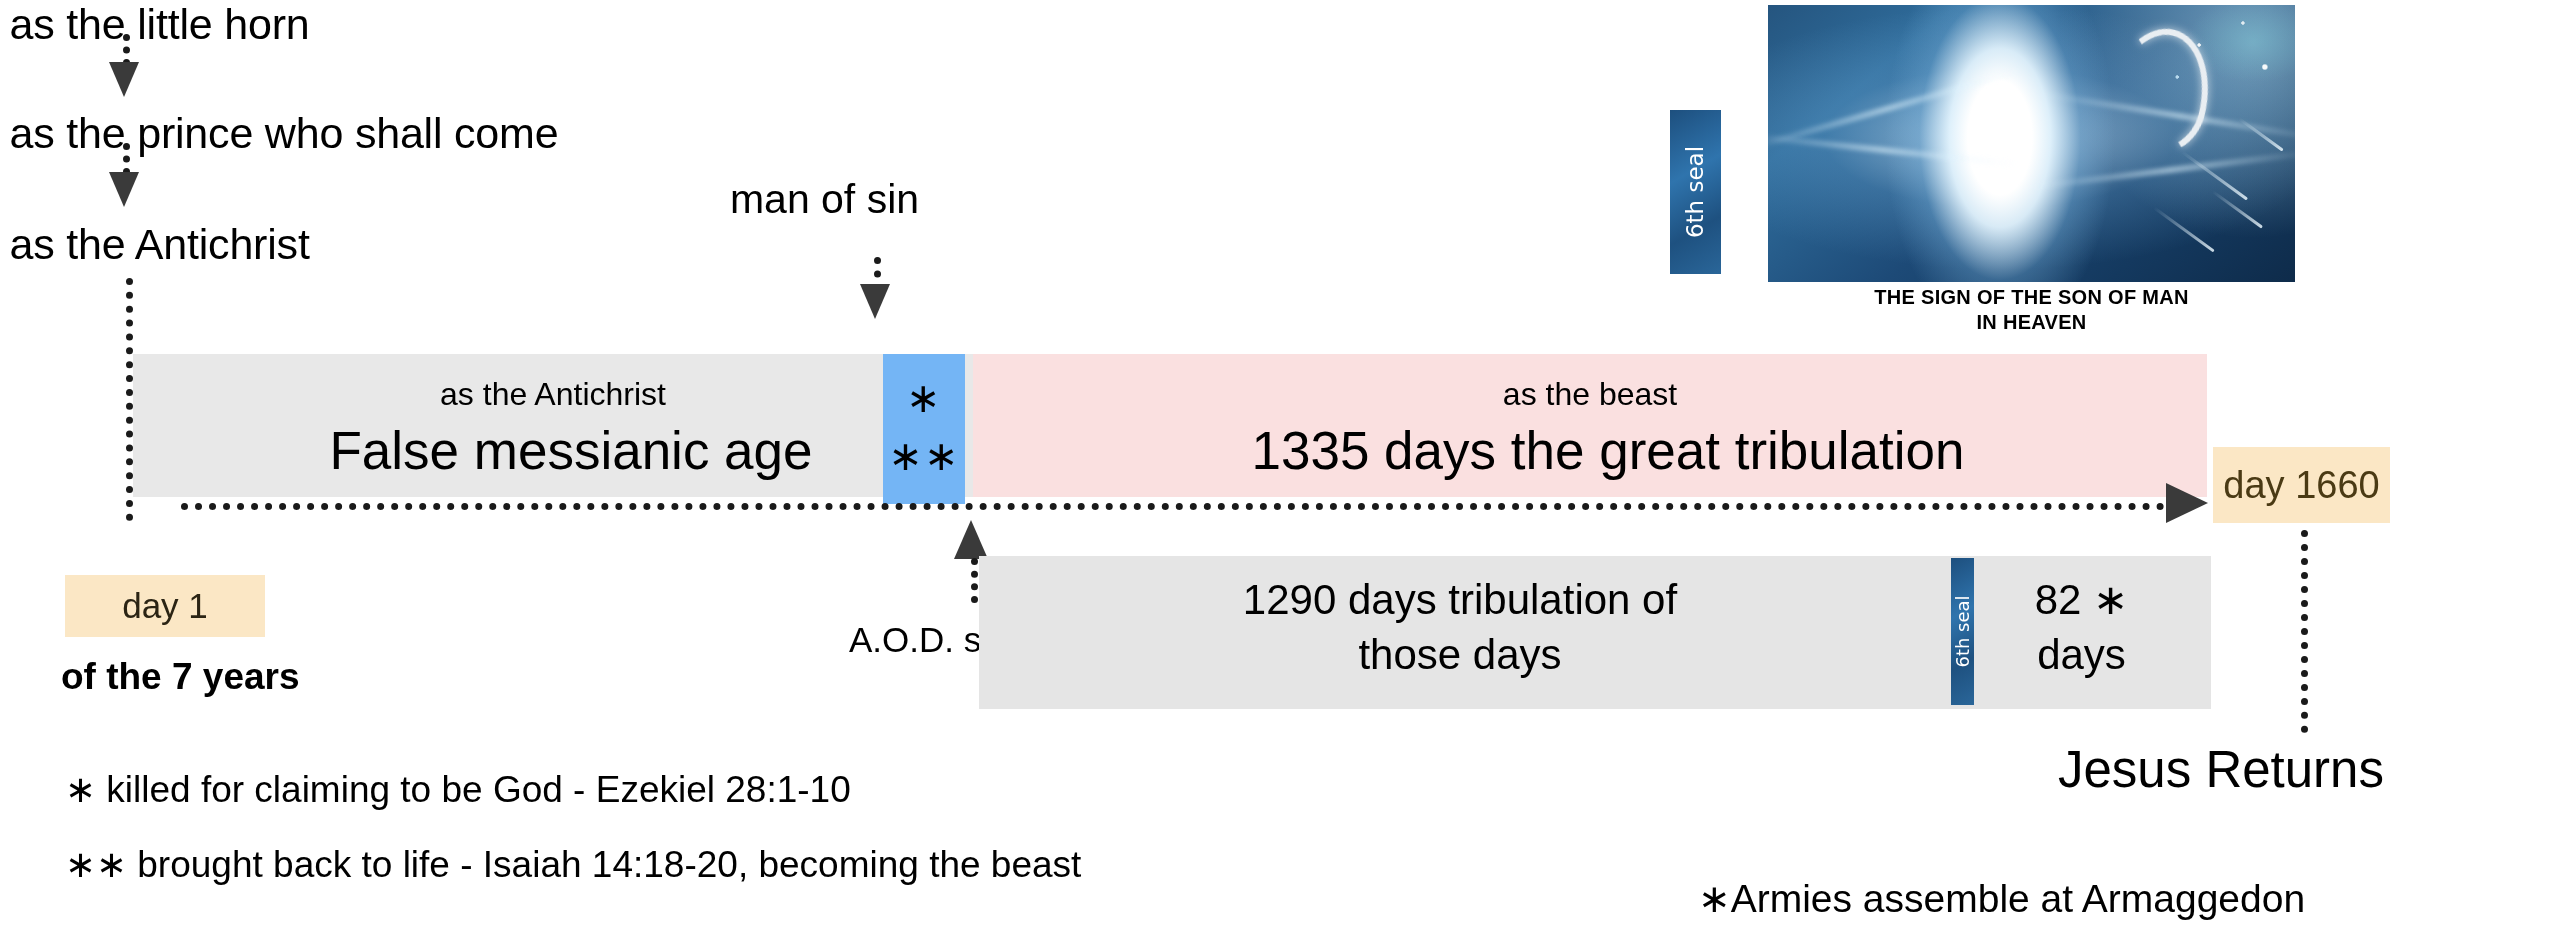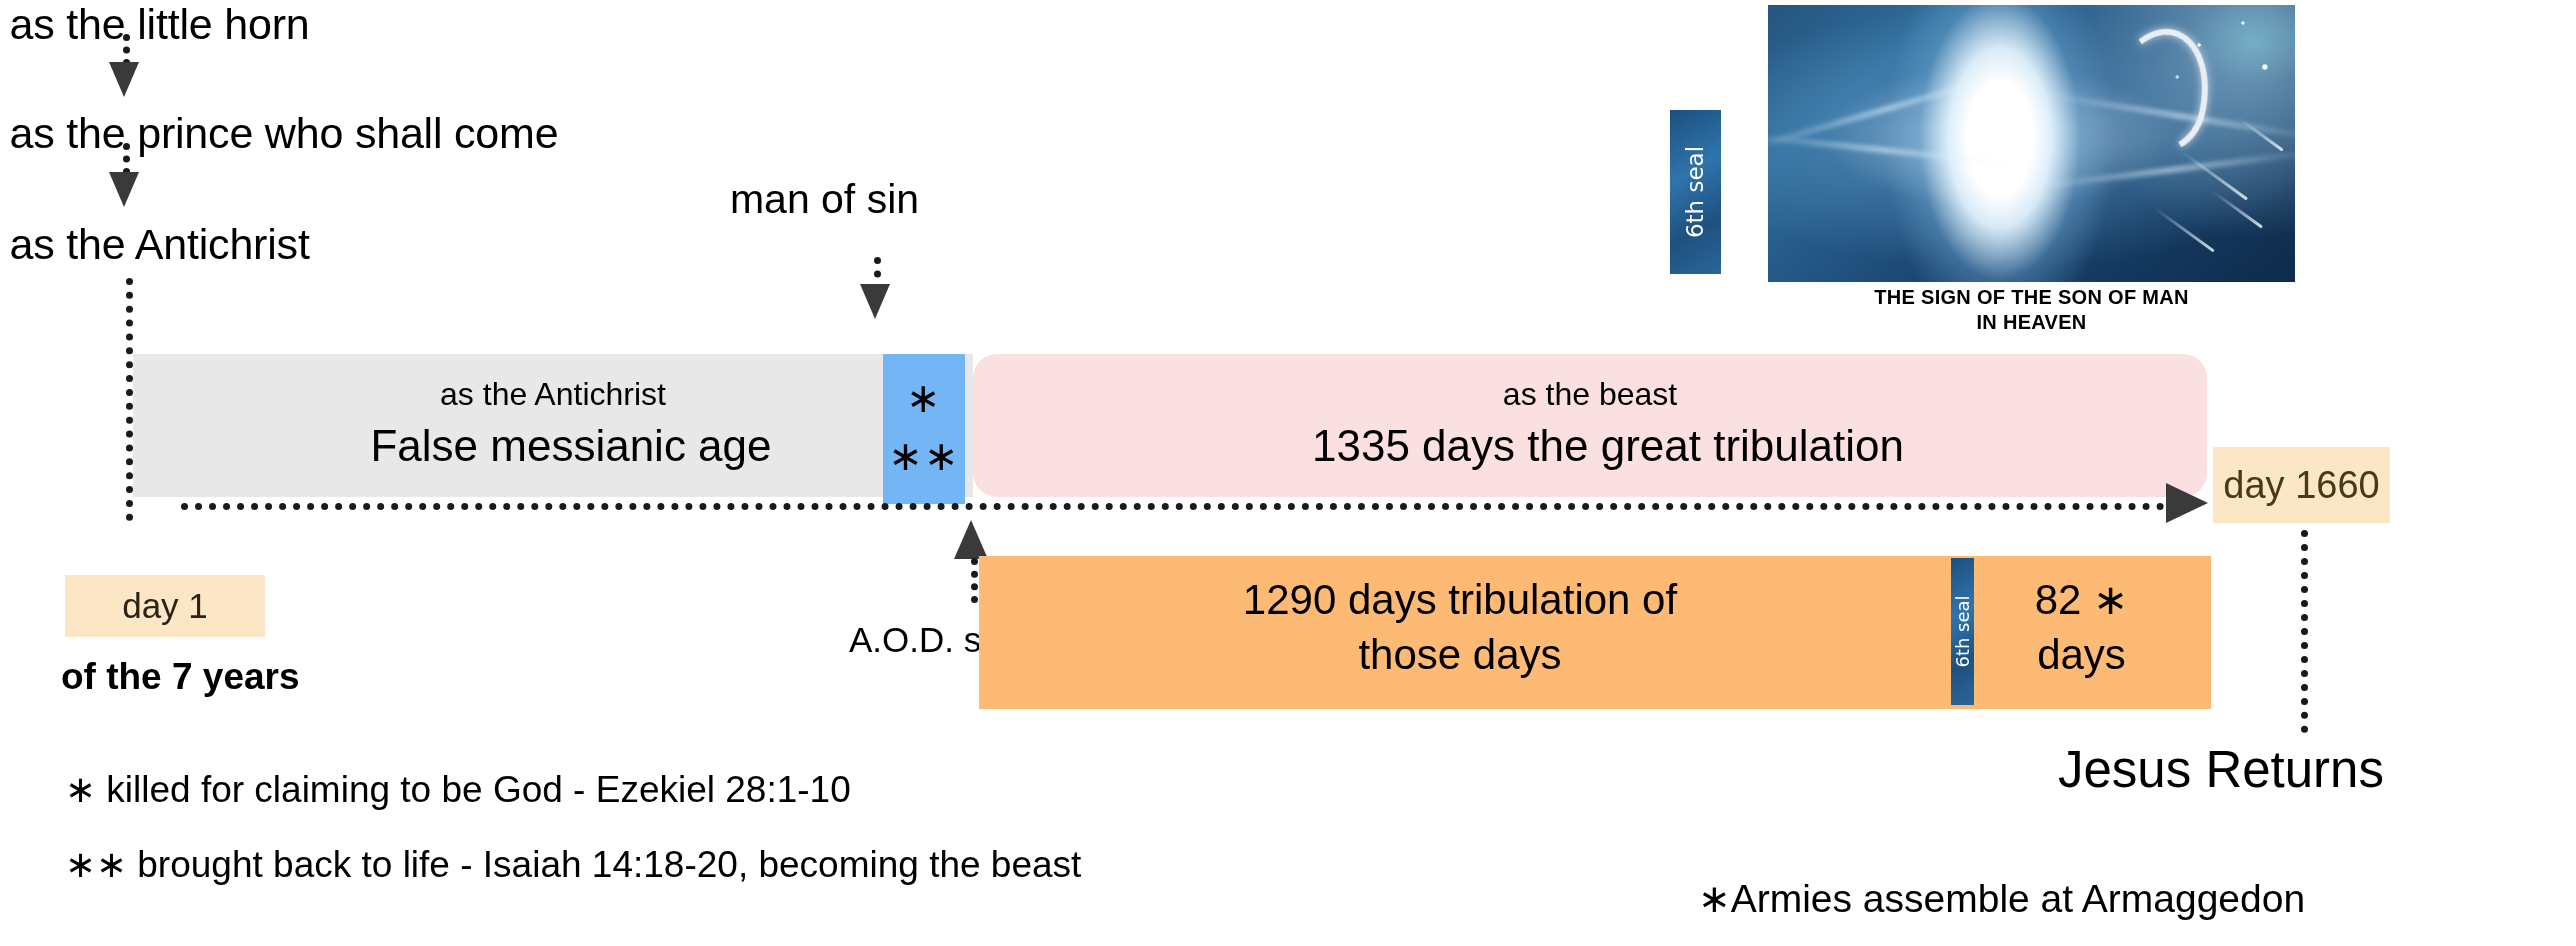--- a/index.html
+++ b/index.html
@@ -34,28 +34,28 @@
   .arrow-right{
     position:absolute;width:0;height:0;
     border-top:20px solid transparent;border-bottom:20px solid transparent;
     border-left:42px solid #3a3a3a;
   }
 
   
   .bar{position:absolute;box-sizing:border-box;}
   .bar-grey{background:#e8e8e8;}
   .bar-blue{background:#74b5f5;}
-  .bar-pink{background:#fae0e0;border-radius:24px;}
-  .bar-lav{background:#fdba74;}
+  .bar-pink{background:#fae0e0;}
+  .bar-lav{background:#e5e5e5;}
 
   .bar-inner{
     position:absolute;left:0;right:0;text-align:center;
   }
   .cap-small{font-size:32px;line-height:1;}
-  .cap-big{font-size:44px;line-height:1;margin-left:36px;}
+  .cap-big{font-size:53px;line-height:1;margin-left:36px;}
   .cap-big-2{font-size:42px;line-height:1.06;}
 
   .ast{font-size:41px;line-height:1;letter-spacing:1.4px;}
 
   
   .seal-tab{
     position:absolute;
     background:linear-gradient(150deg,#1d4f7e 0%,#2f74ad 38%,#1e5180 70%,#2a6699 100%);
     color:#fff;
     display:flex;align-items:center;justify-content:center;

